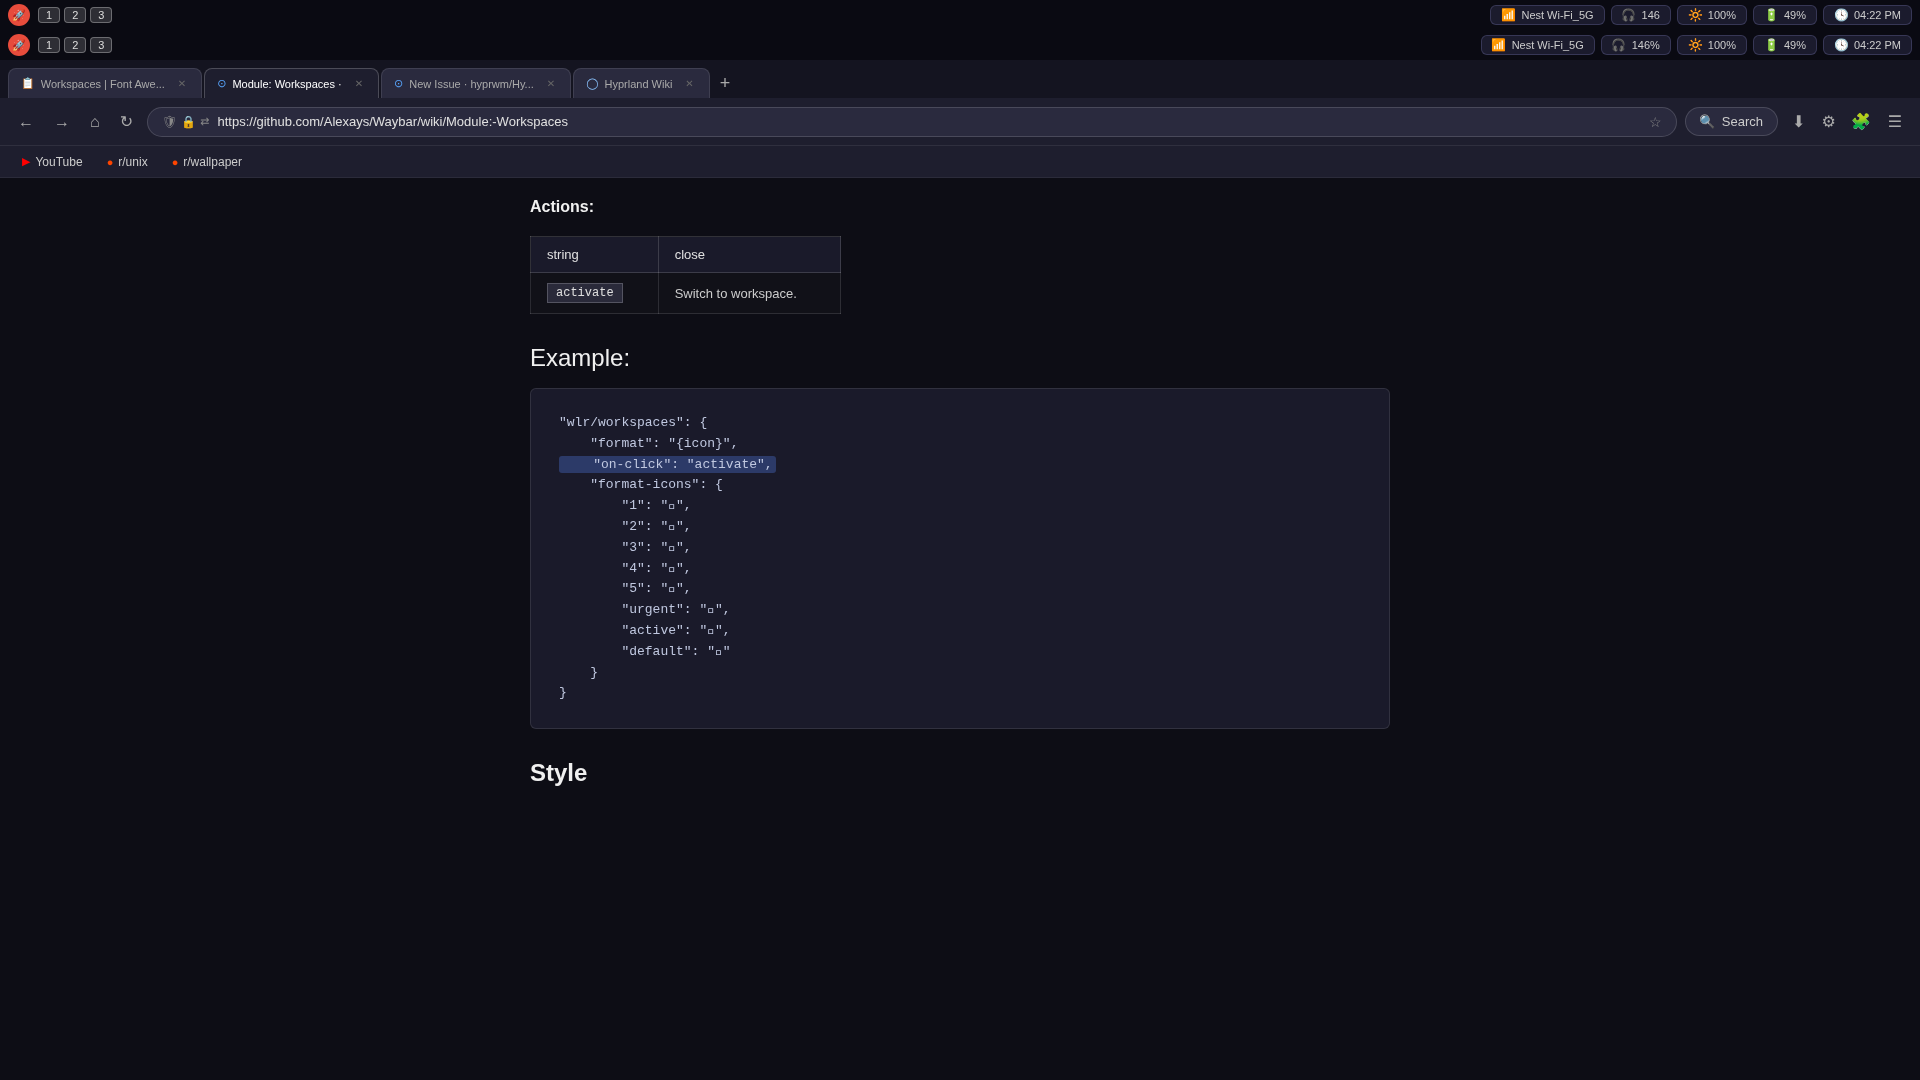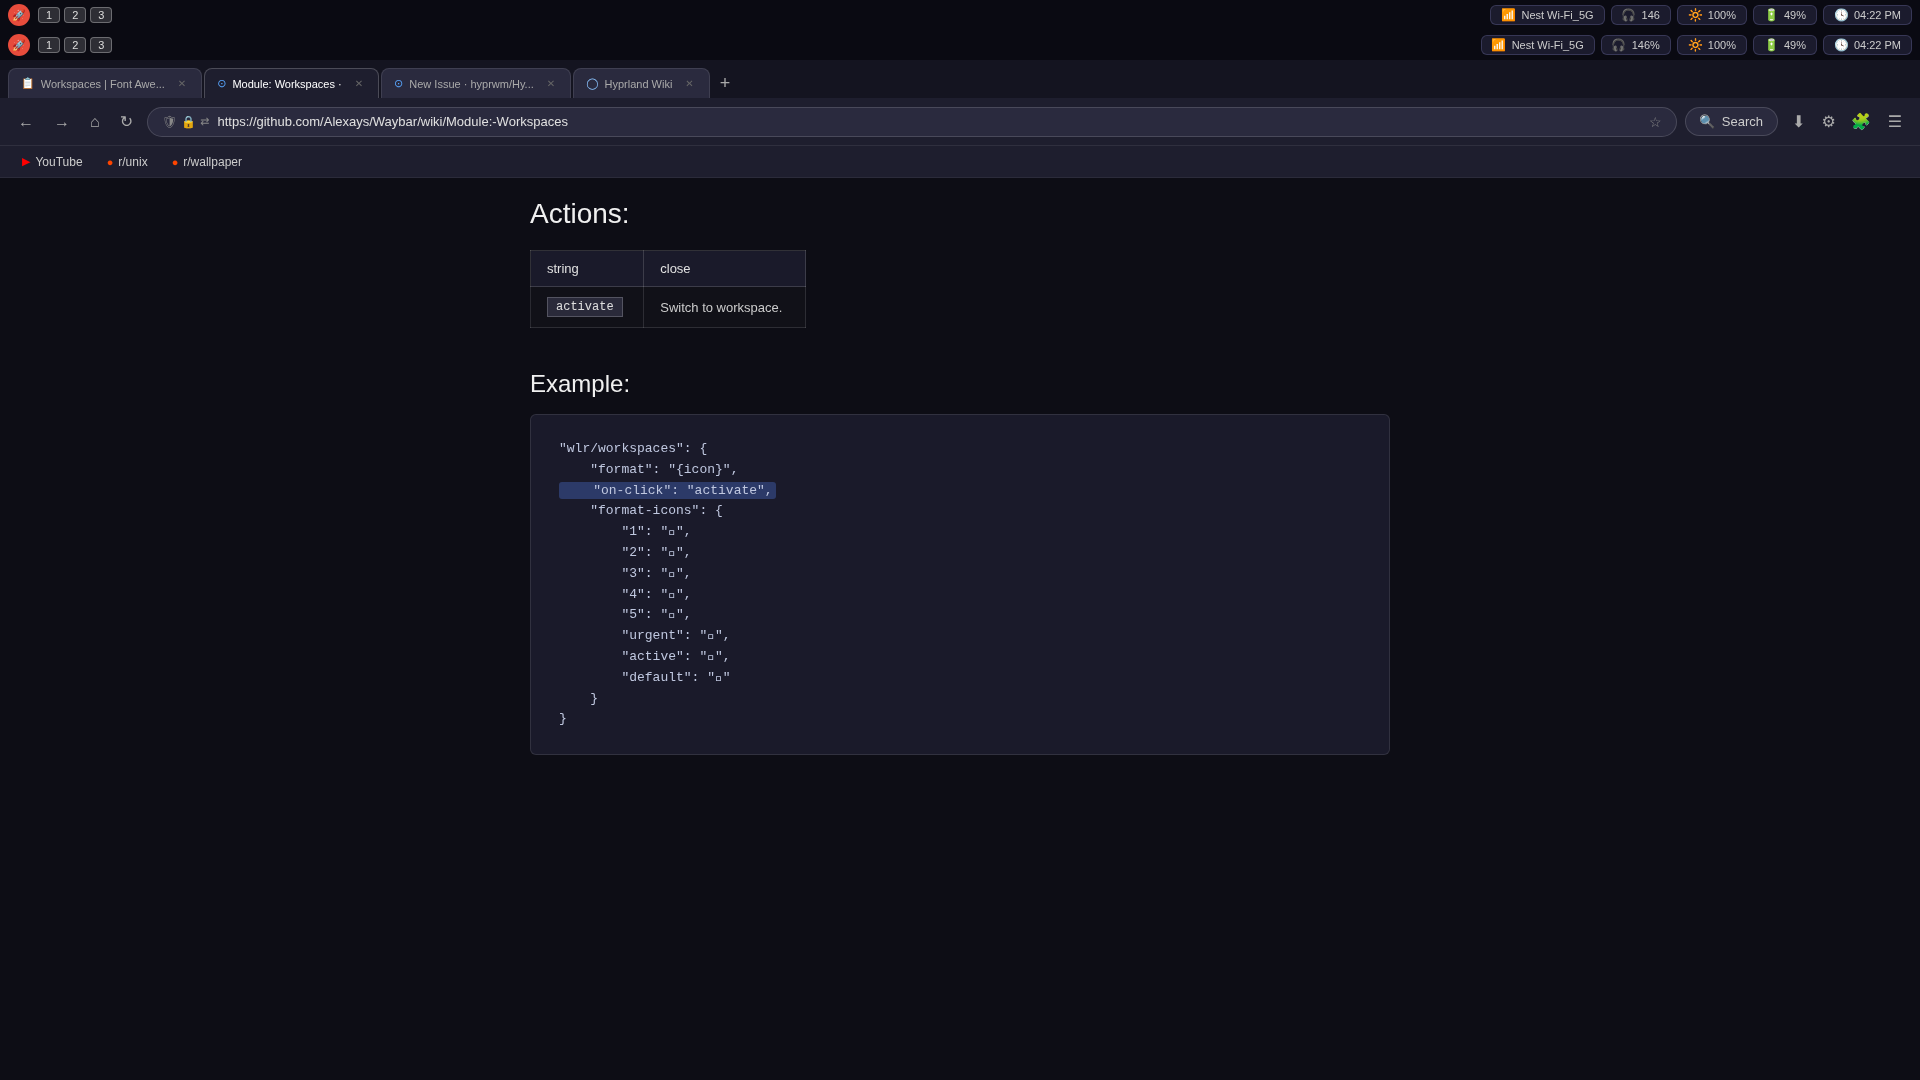--- a/index.html
+++ b/index.html
@@ -188,31 +188,31 @@
       padding: 20px 0;
     }
 
     .content-wrapper {
       max-width: 900px;
       margin: 0 auto;
       padding: 0 20px;
     }
 
     .section-heading {
-      font-size: 28px;
-      font-weight: 400;
+      font-size: 16px;
+      font-weight: 700;
       color: #f0f0f0;
       margin-bottom: 20px;
     }
 
     
     .actions-table {
       border-collapse: collapse;
-      width: 276px;
-      margin-bottom: 42px;
+      width: 311px;
+      margin-bottom: 30px;
       border: 1px solid rgba(255,255,255,0.15);
     }
 
     .actions-table th {
       background: #1a1a2a;
       color: #e0e0e0;
       font-size: 13px;
       font-weight: 500;
       padding: 10px 16px;
       text-align: left;
@@ -447,15 +447,16 @@
       <span class="code-line" style="color:#c0c8e0;">&nbsp;&nbsp;&nbsp;&nbsp;&nbsp;&nbsp;&nbsp;&nbsp;"3": "󰲤",</span>
       <span class="code-line" style="color:#c0c8e0;">&nbsp;&nbsp;&nbsp;&nbsp;&nbsp;&nbsp;&nbsp;&nbsp;"4": "󰲦",</span>
       <span class="code-line" style="color:#c0c8e0;">&nbsp;&nbsp;&nbsp;&nbsp;&nbsp;&nbsp;&nbsp;&nbsp;"5": "󰲨",</span>
       <span class="code-line" style="color:#c0c8e0;">&nbsp;&nbsp;&nbsp;&nbsp;&nbsp;&nbsp;&nbsp;&nbsp;"urgent": "󰀧",</span>
       <span class="code-line" style="color:#c0c8e0;">&nbsp;&nbsp;&nbsp;&nbsp;&nbsp;&nbsp;&nbsp;&nbsp;"active": "󰖯",</span>
       <span class="code-line" style="color:#c0c8e0;">&nbsp;&nbsp;&nbsp;&nbsp;&nbsp;&nbsp;&nbsp;&nbsp;"default": "󰦞"</span>
       <span class="code-line" style="color:#c0c8e0;">&nbsp;&nbsp;&nbsp;&nbsp;}</span>
       <span class="code-line" style="color:#c0c8e0;">}</span>
     </div>
 
+    <h2 class="style-heading">Style</h2>
 
   </div>
 </div>
 
 </body></html>

